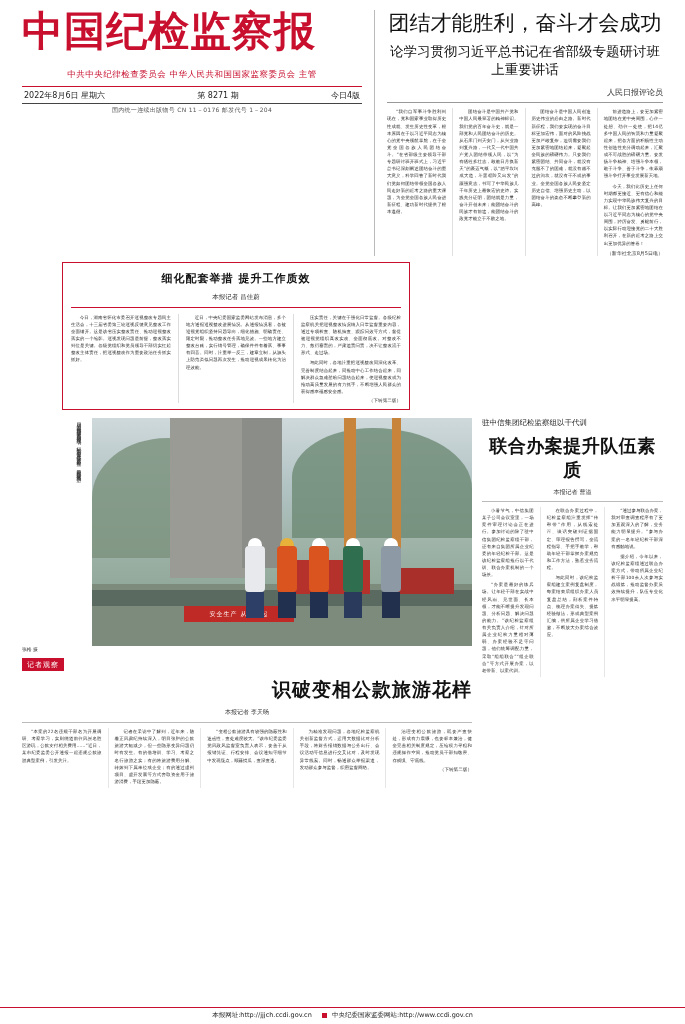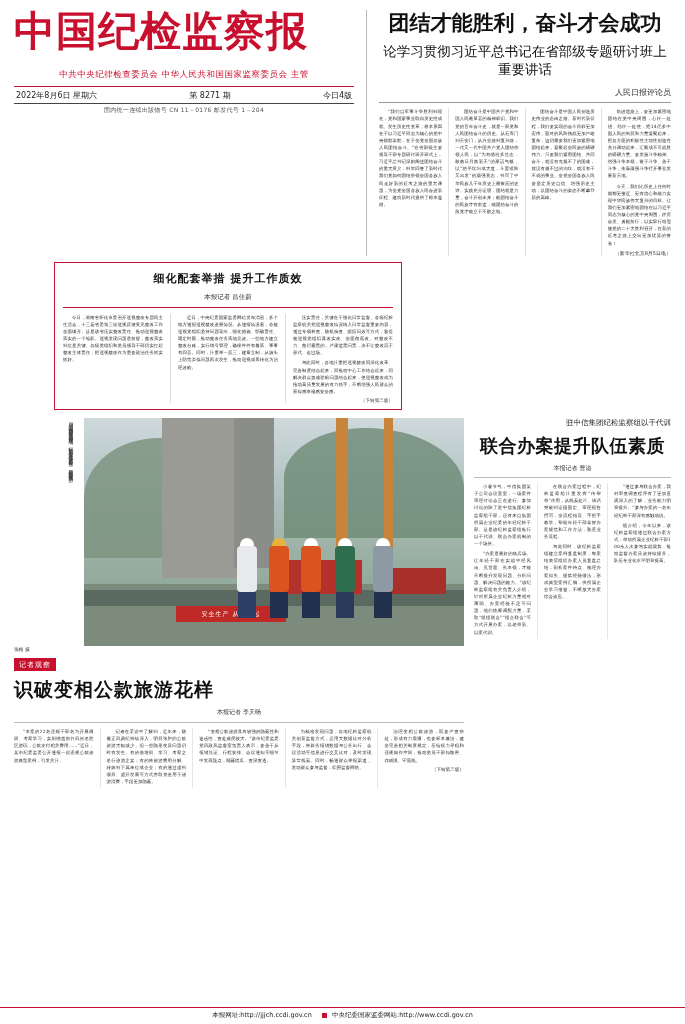--- a/index.html
+++ b/index.html
@@ -5,21 +5,21 @@
   * { box-sizing: border-box; }
   html, body { margin:0; padding:0; }
   body {
     width: 685px;
     height: 1024px;
     background: #ffffff;
     font-family: "DejaVu Sans", "Liberation Sans", sans-serif;
     color: #111;
     overflow: hidden;
   }
-  .page { position: relative; width: 685px; height: 1024px; padding: 10px 14px; }
+  .page { position: relative; width: 685px; height: 1024px; padding: 10px 22px; }
 
   
   .masthead { display:flex; gap:12px; }
   .mast-left { width: 340px; }
   .mast-title {
     font-family: "DejaVu Serif", "Liberation Serif", serif;
     font-weight: bold;
     font-size: 41px;
     letter-spacing: 1px;
     color: #c8102e;
@@ -38,21 +38,21 @@
     display:flex; justify-content: space-between; align-items:center;
     font-size: 8px; color:#222; padding: 3px 2px 2px 2px;
   }
   .mast-rule2 { border-top: 1px solid #444; }
   .mast-code { text-align:center; font-size:6px; color:#555; padding:2px 0; letter-spacing:0.3px;}
 
   
   .mast-right { flex:1; border-left: 1px solid #bbb; padding-left: 12px; }
   .hl-main {
     font-family:"DejaVu Serif","Liberation Serif",serif;
-    font-weight:bold; font-size: 21px; text-align:center; line-height:1.25; color:#111;
+    font-weight:normal; font-size: 21px; text-align:center; line-height:1.25; color:#111;
   }
   .hl-sub {
     font-family:"DejaVu Serif","Liberation Serif",serif;
     font-weight:normal; font-size: 13.5px; text-align:center; margin-top:7px; color:#111;
   }
   .hl-byline { text-align:right; font-size:8px; margin-top:8px; color:#333; }
   .hl-rule { border-top:1px solid #999; margin-top:4px; }
 
   
   .col-text {
@@ -129,30 +129,30 @@
   .w-body { width:20px; height:46px; margin:0 auto; border-radius:4px; }
   .w-legs { width:18px; height:26px; margin:0 auto; background:#2d3f66; }
 
   
   .obs-head { display:flex; align-items:center; gap:5px; margin-top:6px; }
   .obs-flag {
     background:#c8102e; color:#fff; font-size:7px; padding:1.5px 5px; letter-spacing:1px;
   }
   .obs-title {
     font-family:"DejaVu Serif","Liberation Serif",serif;
-    font-weight:bold; font-size:19px; text-align:left; margin-top:6px; letter-spacing:1px;
+    font-weight:bold; font-size:19px; text-align:right; margin-top:6px; letter-spacing:1px;
   }
   .obs-byline { font-size:6px; text-align:center; margin-top:5px; color:#333;}
   .obs-rule { border-top:1px solid #bbb; margin:5px 0 5px 0;}
   .obs-cols { display:flex; gap:6px; }
   .obs-cols .c { flex:1; }
   .obs-cols .c:not(:last-child){ border-right:1px solid #e6e6e6; padding-right:6px;}
 
   
-  .ra-kicker { font-size:7.5px; text-align:right; color:#222; }
+  .ra-kicker { font-size:7.5px; text-align:left; color:#222; }
   .ra-title {
     font-family:"DejaVu Serif","Liberation Serif",serif;
     font-weight:bold; font-size:18px; text-align:center; margin-top:6px; letter-spacing:0.5px;
   }
   .ra-byline { font-size:6px; text-align:center; margin-top:6px; color:#333; }
   .ra-rule { border-top:1px solid #bbb; margin:4px 0 5px 0; }
   .ra-cols { display:flex; gap:6px; }
   .ra-cols .c { flex:1; }
   .ra-cols .c:not(:last-child){ border-right:1px solid #e6e6e6; padding-right:6px;}
 

